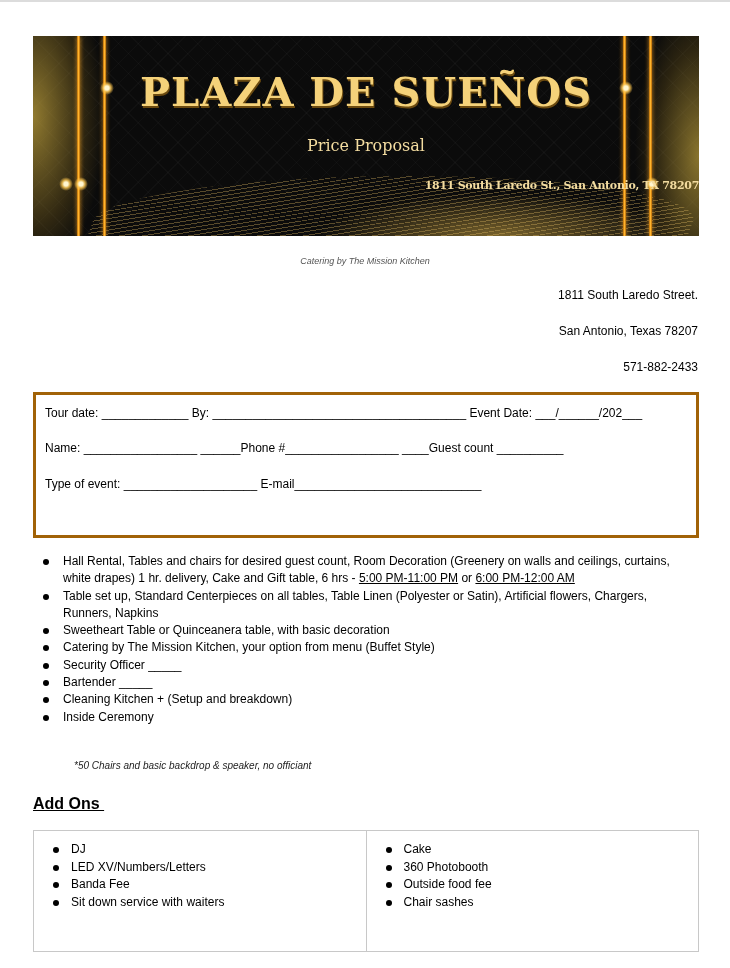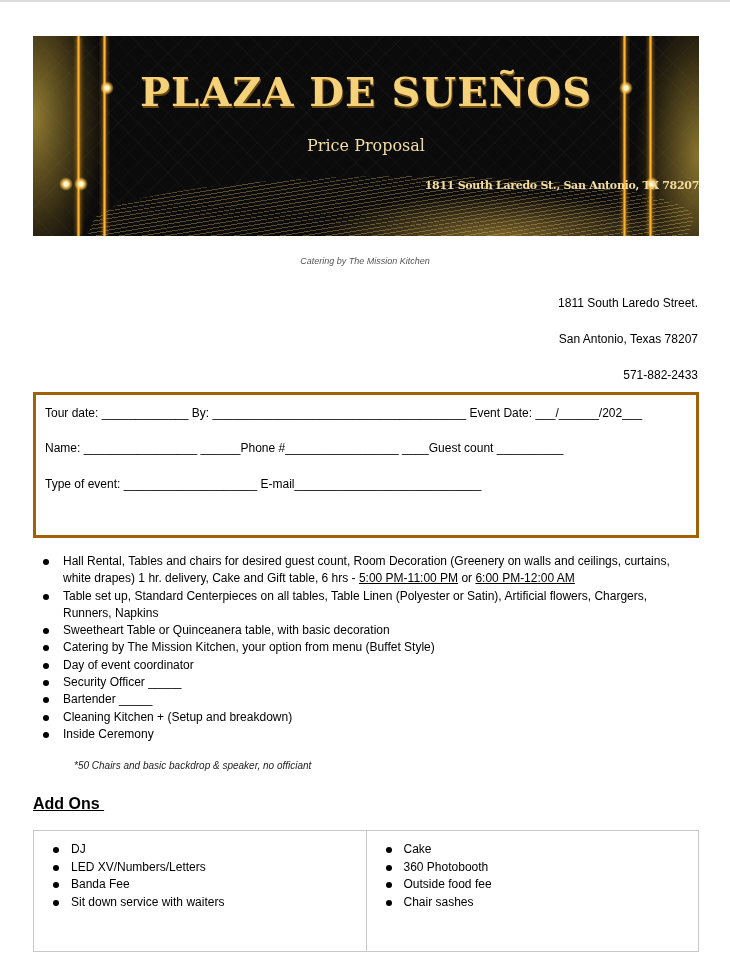--- a/index.html
+++ b/index.html
@@ -32,21 +32,21 @@
     font-family: "DejaVu Serif", serif; font-weight: 900; font-size: 40px; letter-spacing: 1px;
     color: #f5d27a; text-shadow: 1px 2px 0 #6b4a10; }
   .banner-sub { position: absolute; left: 0; width: 666px; top: 100px; text-align: center;
     font-family: "DejaVu Serif", serif; font-size: 16px; color: #f3dca0; }
   .banner-addr { position: absolute; left: 0; width: 666px; top: 143px; text-align: right;
     font-family: "DejaVu Serif", serif; font-weight: bold; font-size: 11px; color: #f3dca0; letter-spacing: -0.3px; padding-left: 16px; }
 
   .caption { position: absolute; left: 0; width: 730px; top: 256px; text-align: center;
     font-size: 9px; font-style: italic; color: #555; }
 
-  .contact { position: absolute; right: 32px; text-align: right; font-size: 12px; color: #000; margin-top: 8px; }
+  .contact { position: absolute; right: 32px; text-align: right; font-size: 12px; color: #000; }
 
   
   .form-box { position: absolute; left: 33px; top: 392px; width: 666px; height: 146px; border: 3px solid #a16207; }
   .form-line { position: absolute; left: 9px; font-size: 12px; white-space: pre; }
 
   
   .inc-list { position: absolute; left: 33px; top: 553px; width: 666px; list-style: none; font-size: 12px; line-height: 17.3px; }
   .inc-list li { position: relative; padding-left: 30px; }
   .bullet { position: absolute; left: 10px; top: 6px; width: 6px; height: 6px; border-radius: 50%; background: #000; }
   .u { text-decoration: underline; }
@@ -93,21 +93,20 @@
   <div class="form-line" style="top:11px">Tour date: _____________ By: ______________________________________ Event Date: ___/______/202___</div>
   <div class="form-line" style="top:46px">Name: _________________ ______Phone #_________________ ____Guest count __________</div>
   <div class="form-line" style="top:82px">Type of event: ____________________ E-mail____________________________</div>
 </div>
 
 <ul class="inc-list">
   <li><span class="bullet"></span><span>Hall Rental, Tables and chairs for desired guest count, Room Decoration (Greenery on walls and ceilings, curtains, white drapes) 1 hr. delivery, Cake and Gift table, 6 hrs - </span><span class="u">5:00 PM-11:00 PM</span><span> or </span><span class="u">6:00 PM-12:00 AM</span></li>
   <li><span class="bullet"></span><span>Table set up, Standard Centerpieces on all tables, Table Linen (Polyester or Satin), Artificial flowers, Chargers, Runners, Napkins</span></li>
   <li><span class="bullet"></span><span>Sweetheart Table or Quinceanera table, with basic decoration</span></li>
   <li><span class="bullet"></span><span>Catering by The Mission Kitchen, your option from menu (Buffet Style)</span></li>
-  <li><span class="bullet"></span><span>Day of event coordinator</span></li>
   <li><span class="bullet"></span><span>Security Officer _____</span></li>
   <li><span class="bullet"></span><span>Bartender _____</span></li>
   <li><span class="bullet"></span><span>Cleaning Kitchen + (Setup and breakdown)</span></li>
   <li><span class="bullet"></span><span>Inside Ceremony</span></li>
 </ul>
 
 <div class="note">*50 Chairs and basic backdrop &amp; speaker, no officiant</div>
 
 <div class="addons-title">Add Ons </div>
 

